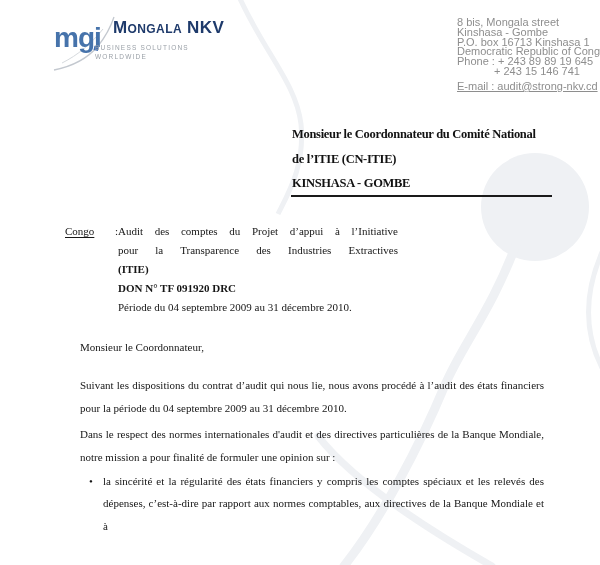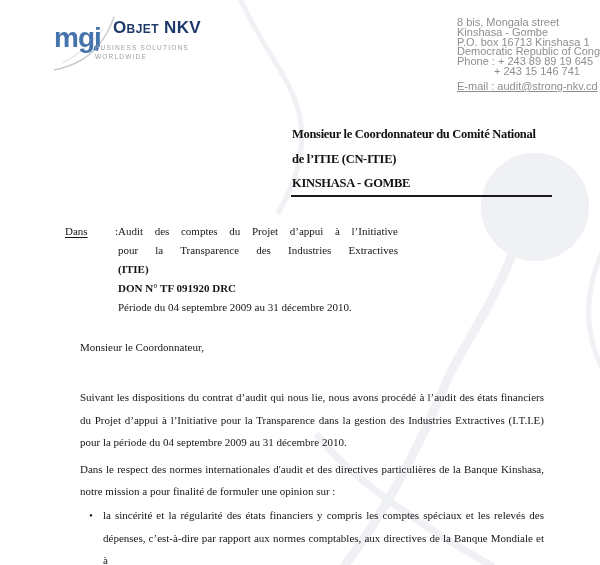--- a/index.html
+++ b/index.html
@@ -68,21 +68,21 @@
   .subject-label{display:inline-block;width:53px;}
   .subject-label u{text-underline-offset:2px;}
   .bold{font-weight:bold;font-family:Liberation Serif, serif;}
   
   .letter-body{
     position:absolute;left:80px;top:336px;width:464px;z-index:2;
     font-size:11px;color:#161616;
   }
   .letter-body .line{line-height:22.4px;}
   .letter-body .line.stretch{text-align:justify;text-align-last:justify;}
-  .salutation{margin-bottom:28px;}
+  .salutation{margin-bottom:16px;}
   .para-gap{margin-bottom:4px;}
   .para-gap-sm{margin-bottom:2px;}
   .bullet-para{position:relative;padding-left:23px;}
   .bullet-glyph{position:absolute;left:9px;top:0;line-height:22.4px;font-size:11px;}
 </style>
 </head>
 <body>
 
 <div class="page">
 
@@ -94,21 +94,21 @@
     <path class="wm" stroke-width="5" d="M 603,250 C 585,290 583,330 602,368"></path>
   </svg>
 
   <div class="logo">
     <svg class="logo-swoosh" width="80" height="70" viewBox="0 0 80 70">
       <path d="M 10,64 C 30,60 44,52 54,40 C 62,30 67,20 70,11" stroke="#c3c8cf" stroke-width="1.3" fill="none"></path>
       <path d="M 18,57 C 34,49 47,38 59,23" stroke="#d6dade" stroke-width="1" fill="none"></path>
       <rect x="50" y="40" width="4.5" height="4.5" fill="#3f6db3" transform="rotate(12 52 42)"></rect>
     </svg>
     <span class="logo-mgi">mgi</span>
-    <span class="logo-name">Objet NKV</span>
+    <span class="logo-name">Mongala NKV</span>
     <div class="logo-tagline">
       <div>BUSINESS SOLUTIONS</div>
       <div>WORLDWIDE</div>
     </div>
   </div>
 
   <div class="address">
     <div>8 bis, Mongala street</div>
     <div>Kinshasa - Gombe</div>
     <div>P.O. box 16713 Kinshasa 1</div>
@@ -120,39 +120,38 @@
 
   <div class="recipient">
     <div>Monsieur le Coordonnateur du Comité National</div>
     <div>de l’ITIE (CN-ITIE)</div>
     <div>KINSHASA - GOMBE</div>
   </div>
   <div class="recipient-rule"></div>
 
   <div class="subject">
     <div class="jline">
-      <span class="subject-label"><u>Dans</u><span> :</span></span><span>Audit des comptes du Projet d’appui à l’Initiative</span>
+      <span class="subject-label"><u>Congo</u><span> :</span></span><span>Audit des comptes du Projet d’appui à l’Initiative</span>
     </div>
     <div class="hang jline">pour la Transparence des Industries Extractives</div>
     <div class="hang bold">(ITIE)</div>
     <div class="hang bold">DON N° TF 091920 DRC</div>
     <div class="hang">Période du 04 septembre 2009 au 31 décembre 2010.</div>
   </div>
 
   <div class="letter-body">
     <div class="line salutation">Monsieur le Coordonnateur,</div>
 
     <div class="para-gap">
       <div class="line stretch">Suivant les dispositions du contrat d’audit qui nous lie, nous avons procédé à l’audit des états financiers</div>
-      <div class="line stretch">du Projet d’appui à l’Initiative pour la Transparence dans la gestion des Industries Extractives (I.T.I.E)</div>
       <div class="line">pour la période du 04 septembre 2009 au 31 décembre 2010.</div>
     </div>
 
     <div class="para-gap-sm">
-      <div class="line stretch">Dans le respect des normes internationales d'audit et des directives particulières de la Banque Kinshasa,</div>
+      <div class="line stretch">Dans le respect des normes internationales d'audit et des directives particulières de la Banque Mondiale,</div>
       <div class="line">notre mission a pour finalité de formuler une opinion sur :</div>
     </div>
 
     <div class="bullet-para">
       <span class="bullet-glyph">•</span>
       <div class="line stretch">la sincérité et la régularité des états financiers y compris les comptes spéciaux et les relevés des</div>
       <div class="line stretch">dépenses, c’est-à-dire par rapport aux normes comptables, aux directives de la Banque Mondiale et à</div>
 
     </div>
   </div>

